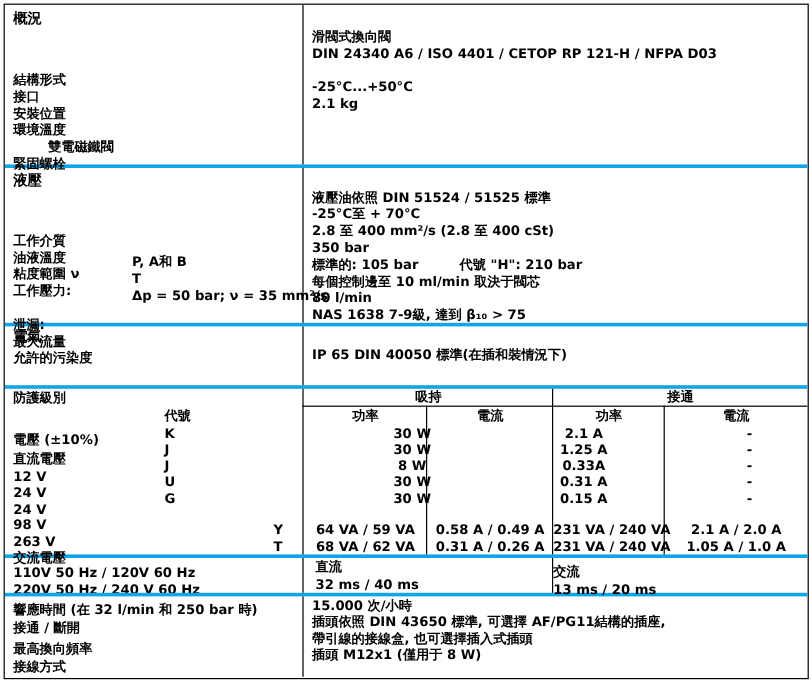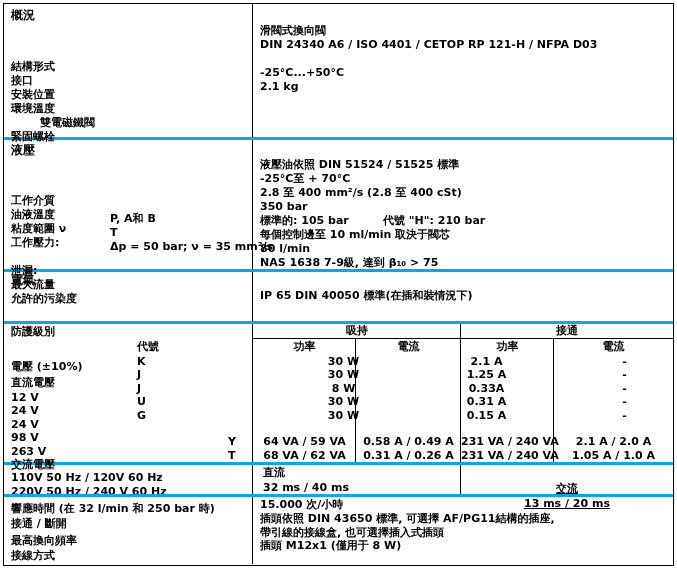--- a/index.html
+++ b/index.html
@@ -51,21 +51,21 @@
   .vhead2 { height: 17px; line-height: 17px; }
   .dcrow { height: 13.4px; line-height: 13.4px; gap: 39px; }
   .aclabel { height: 13px; line-height: 13px; }
   .acrow { height: 14px; line-height: 14px; }
   .code { position: absolute; left: 133px; top: 0; }
   .code-ac { position: absolute; left: 224px; top: 0; }
   
   #sec-resp { height: 32px; }
   .rrow { position: relative; height: 15px; line-height: 15px; width: 100%; }
   .rrow .dccell { position: absolute; left: 259px; top: 0; white-space: nowrap; }
-  .rrow .accell { position: absolute; left: 457px; right: 0; top: 16px; text-align: center; white-space: nowrap; text-decoration: underline; }
+  .rrow .accell { position: absolute; left: 457px; right: 0; top: 4px; white-space: nowrap; }
   
   #sec-bottom { height: 67px; }
   .brow1 { position: relative; height: 15px; line-height: 15px; }
   .brow2 { position: relative; height: 52px; }
   .mline { line-height: 13.5px; white-space: nowrap; }
 </style>
 </head>
 <body>
 
 <div class="sheet">

